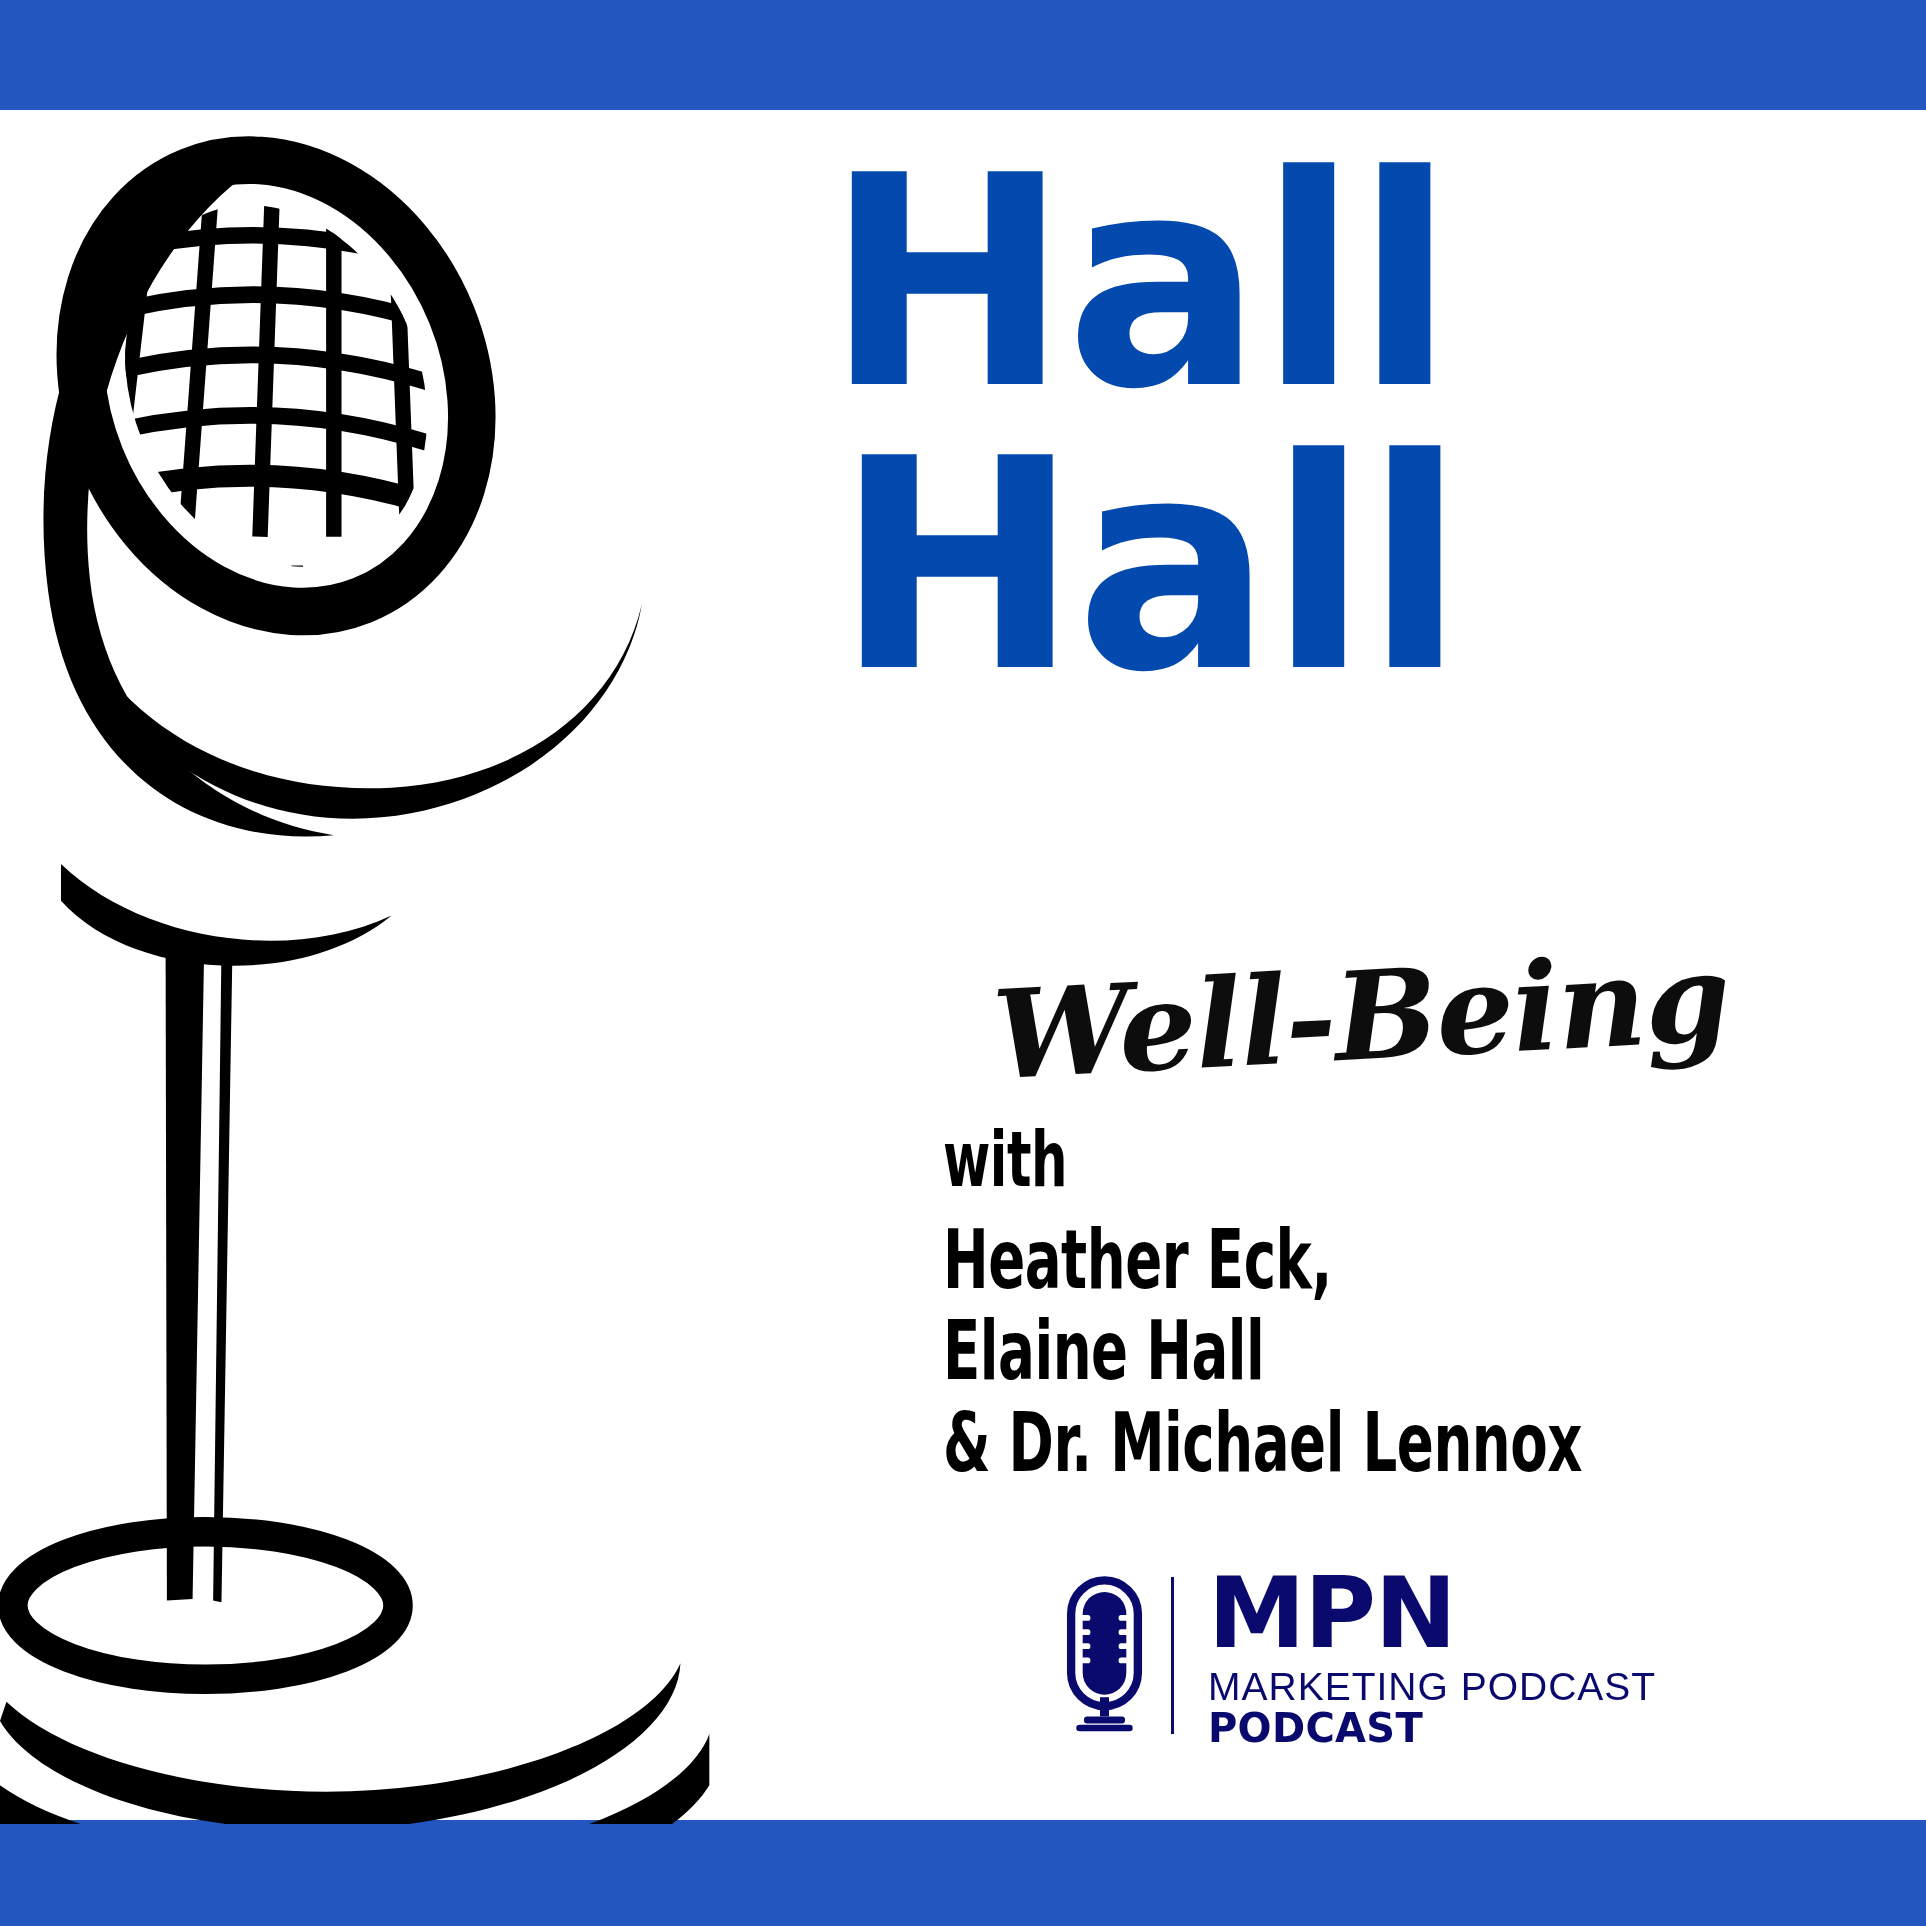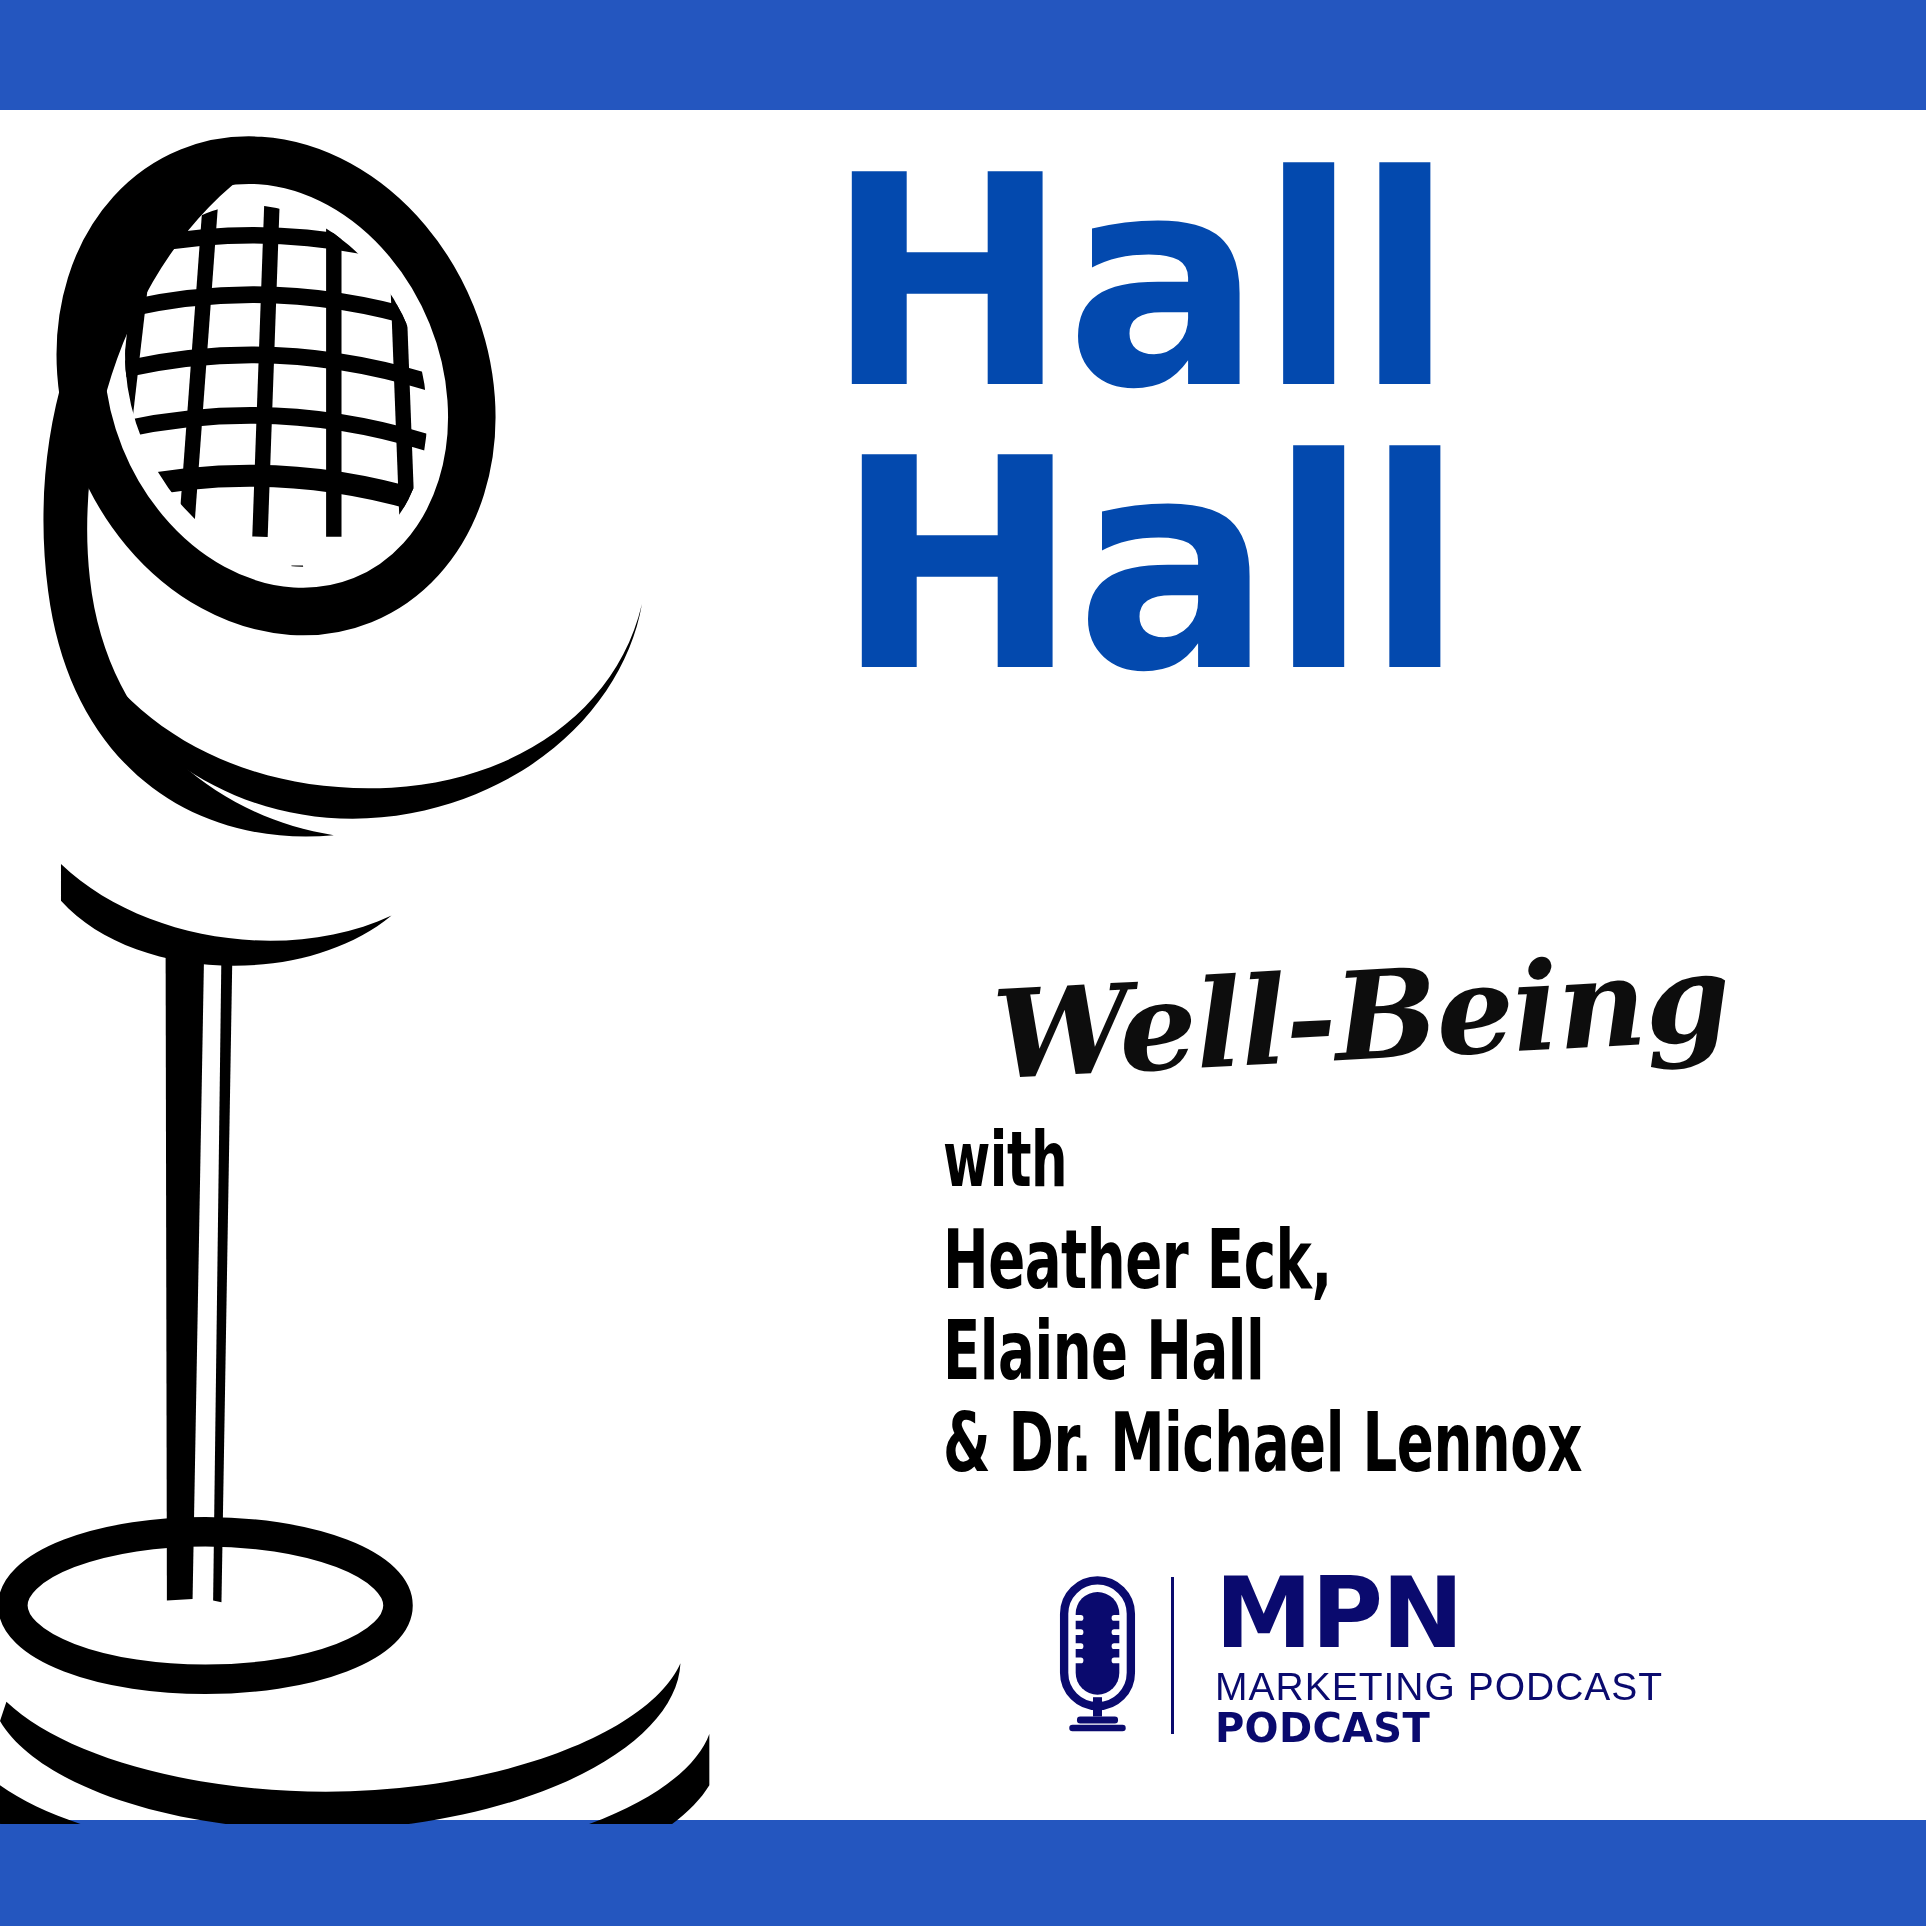--- a/index.html
+++ b/index.html
@@ -78,21 +78,21 @@
     transform:scaleX(0.74);
     transform-origin:center;
     white-space:nowrap;
   }
   #host-with{ font-size:77px; margin-bottom:10.3px; }
 
   
   #mpn{
     position:absolute;left:0;top:1448px;width:1130px;
     display:flex;align-items:center;justify-content:center;
-    gap:8px;
+    gap:1px;
   }
   #mpn-mic{ width:77px;height:161px;flex:0 0 auto; }
   #mpn-mic svg{display:block;width:100%;height:100%;}
   #mpn-divider{
     width:3.2px;height:157px;background:#0a0a6e;
     margin-left:27px;margin-right:33px;flex:0 0 auto;
   }
   #mpn-words{ text-align:left;line-height:1; }
   #mpn-abbr{
     color:#0a0a6e;

